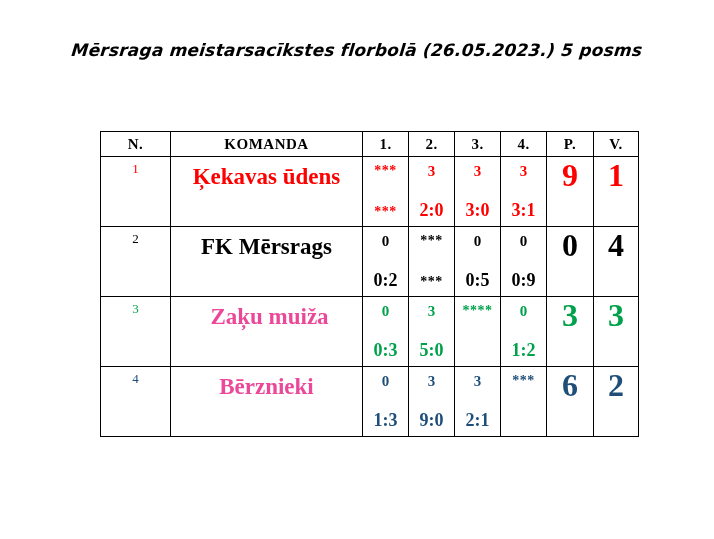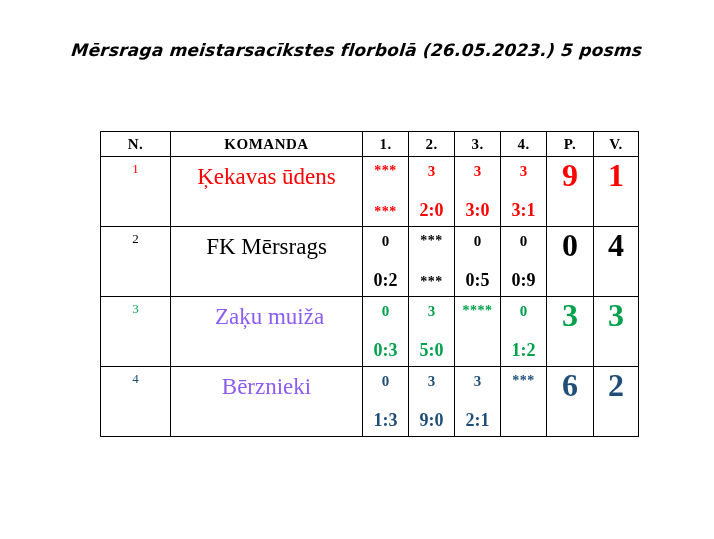--- a/index.html
+++ b/index.html
@@ -85,21 +85,21 @@
     font-weight: normal;
     padding-top: 4px;
     font-family: "Liberation Serif", serif;
   }
 
   td.cell-team {
     text-align: center;
     vertical-align: top;
     padding-top: 7px;
     font-size: 23px;
-    font-weight: normal;
+    font-weight: bold;
     font-family: "Liberation Serif", serif;
     white-space: nowrap;
   }
 
   td.cell-match {
     position: relative;
     text-align: center;
     font-family: "Liberation Serif", serif;
     font-weight: bold;
   }
@@ -204,21 +204,21 @@
         <td class="cell-match" style="color: rgb(0, 0, 0);">
           <span class="m-top">0</span>
           <span class="m-bot">0:9</span>
         </td>
         <td class="cell-pts" style="color: rgb(0, 0, 0);">0</td>
         <td class="cell-wins" style="color: rgb(0, 0, 0);">4</td>
       </tr>
 
       <tr>
         <td class="cell-num" style="color: rgb(0, 161, 75);">3</td>
-        <td class="cell-team" style="color: #8b5cf6; padding-left: 6px;">Zaķu muiža</td>
+        <td class="cell-team" style="color: #ec4899; padding-left: 6px;">Zaķu muiža</td>
         <td class="cell-match" style="color: rgb(0, 161, 75);">
           <span class="m-top">0</span>
           <span class="m-bot">0:3</span>
         </td>
         <td class="cell-match" style="color: rgb(0, 161, 75);">
           <span class="m-top">3</span>
           <span class="m-bot">5:0</span>
         </td>
         <td class="cell-match" style="color: rgb(0, 161, 75);">
           <span class="m-top stars">****</span>
@@ -227,21 +227,21 @@
         <td class="cell-match" style="color: rgb(0, 161, 75);">
           <span class="m-top">0</span>
           <span class="m-bot">1:2</span>
         </td>
         <td class="cell-pts" style="color: rgb(0, 161, 75);">3</td>
         <td class="cell-wins" style="color: rgb(0, 161, 75);">3</td>
       </tr>
 
       <tr>
         <td class="cell-num" style="color: rgb(31, 78, 121);">4</td>
-        <td class="cell-team" style="color: #8b5cf6;">Bērznieki</td>
+        <td class="cell-team" style="color: #ec4899;">Bērznieki</td>
         <td class="cell-match" style="color: rgb(31, 78, 121);">
           <span class="m-top">0</span>
           <span class="m-bot">1:3</span>
         </td>
         <td class="cell-match" style="color: rgb(31, 78, 121);">
           <span class="m-top">3</span>
           <span class="m-bot">9:0</span>
         </td>
         <td class="cell-match" style="color: rgb(31, 78, 121);">
           <span class="m-top">3</span>

